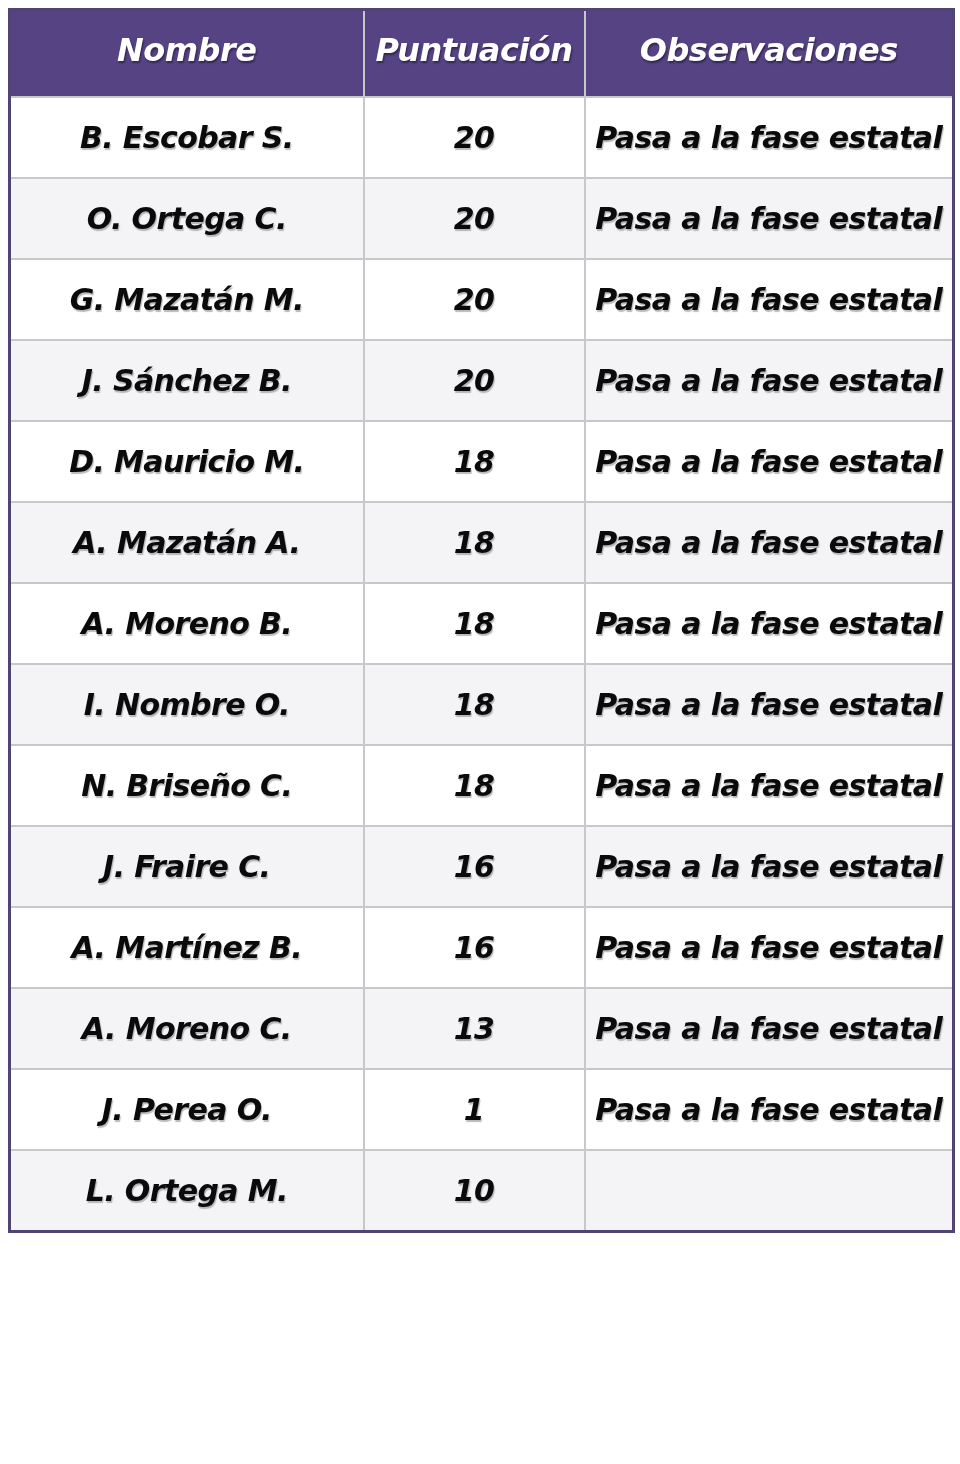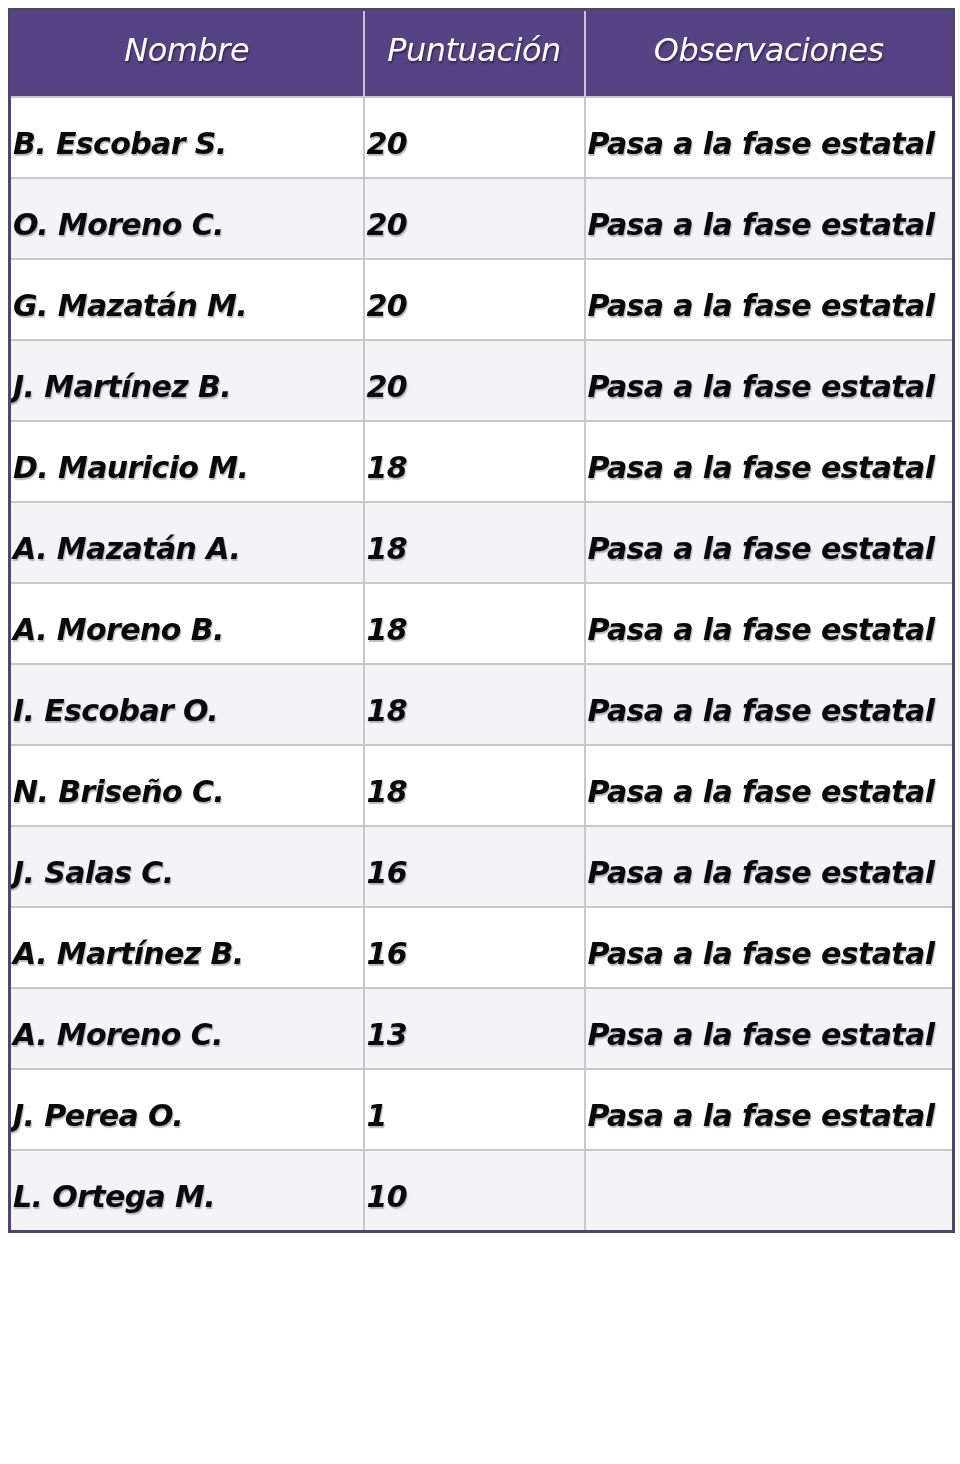--- a/index.html
+++ b/index.html
@@ -25,43 +25,43 @@
     table-layout:fixed;
     border:3px solid var(--outer-border);
   }
   col.c-nombre{ width:354px; }
   col.c-punt{ width:221px; }
   col.c-obs{ width:369px; }
   th{
     background:var(--header-bg);
     color:var(--header-text);
     height:77px;
-    font-weight:normal;
+    font-weight:bold;
     font-style:italic;
     font-size:32px;
     letter-spacing:-0.5px;
     text-align:center;
     vertical-align:middle;
     border:2px solid var(--grid-line);
     text-shadow:1px 2px 2px rgba(30,22,55,0.65);
     padding:0 4px 8px 4px;
   }
   td{
     height:81px;
     box-sizing:border-box;
     border:2px solid var(--grid-line);
     background:var(--row-bg);
     color:var(--text);
     font-weight:bold;
     font-style:italic;
     font-size:30px;
     letter-spacing:-0.6px;
-    text-align:left;
+    text-align:center;
     vertical-align:top;
-    padding:28px 2px 0 2px;
+    padding:22px 2px 0 2px;
     white-space:nowrap;
     overflow:hidden;
     text-shadow:1px 2px 1px rgba(130,130,135,0.55);
   }
   tbody tr:nth-child(even) td{ background:var(--row-alt-bg); }
 </style>
 </head>
 <body>
 
 <div class="page">
@@ -78,61 +78,61 @@
         <th>Observaciones</th>
       </tr>
     </thead>
     <tbody id="tbody">
         <tr>
           <td>B. Escobar S.</td>
           <td>20</td>
           <td>Pasa a la fase estatal</td>
         </tr>
         <tr>
-          <td>O. Moreno C.</td>
+          <td>O. Ortega C.</td>
           <td>20</td>
           <td>Pasa a la fase estatal</td>
         </tr>
         <tr>
           <td>G. Mazatán M.</td>
           <td>20</td>
           <td>Pasa a la fase estatal</td>
         </tr>
         <tr>
-          <td>J. Martínez B.</td>
+          <td>J. Sánchez B.</td>
           <td>20</td>
           <td>Pasa a la fase estatal</td>
         </tr>
         <tr>
           <td>D. Mauricio M.</td>
           <td>18</td>
           <td>Pasa a la fase estatal</td>
         </tr>
         <tr>
           <td>A. Mazatán A.</td>
           <td>18</td>
           <td>Pasa a la fase estatal</td>
         </tr>
         <tr>
           <td>A. Moreno B.</td>
           <td>18</td>
           <td>Pasa a la fase estatal</td>
         </tr>
         <tr>
-          <td>I. Escobar O.</td>
+          <td>I. Nombre O.</td>
           <td>18</td>
           <td>Pasa a la fase estatal</td>
         </tr>
         <tr>
           <td>N. Briseño C.</td>
           <td>18</td>
           <td>Pasa a la fase estatal</td>
         </tr>
         <tr>
-          <td>J. Salas C.</td>
+          <td>J. Fraire C.</td>
           <td>16</td>
           <td>Pasa a la fase estatal</td>
         </tr>
         <tr>
           <td>A. Martínez B.</td>
           <td>16</td>
           <td>Pasa a la fase estatal</td>
         </tr>
         <tr>
           <td>A. Moreno C.</td>

